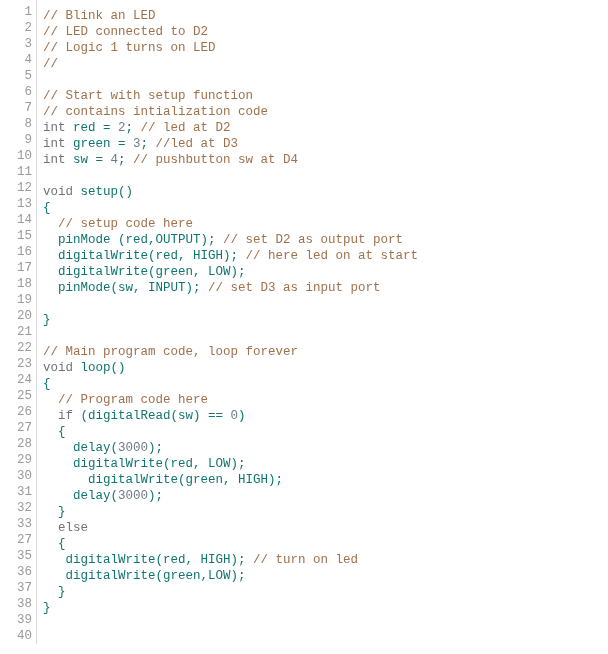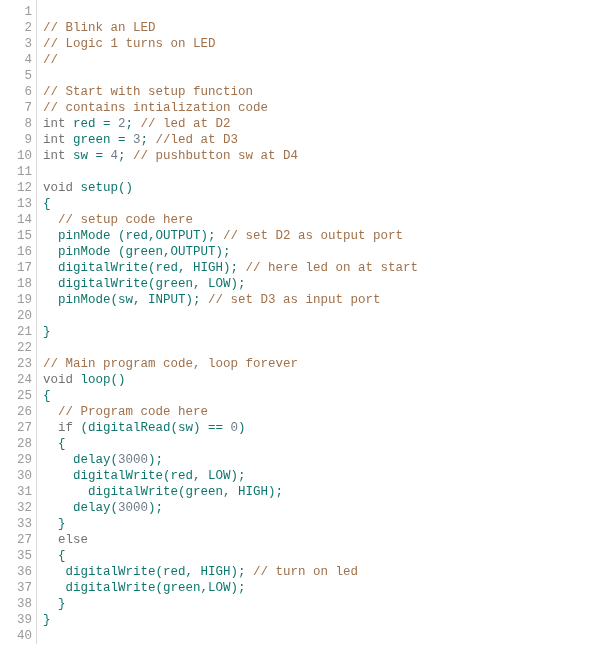--- a/index.html
+++ b/index.html
@@ -42,21 +42,21 @@
     line-height: 16px;
     font-size: 12.5px;
     color: #9a9a9a;
     letter-spacing: 0px;
   }
 
   
   #code {
     flex: 1 1 auto;
     box-sizing: border-box;
-    padding-top: 20px;
+    padding-top: 8px;
     padding-left: 6px;
     overflow: hidden;
   }
   .codeline {
     height: 16px;
     line-height: 16px;
     font-size: 12.5px;
     color: #1a1a1a;
     white-space: pre;
   }
@@ -110,34 +110,34 @@
       <span class="lineno">35</span>
       <span class="lineno">36</span>
       <span class="lineno">37</span>
       <span class="lineno">38</span>
       <span class="lineno">39</span>
       <span class="lineno">40</span>
     </div>
 
   <div id="code">
       <div class="codeline"><span class="t-com">// Blink an LED</span></div>
+      <div class="codeline"><span class="t-com">// LED connected to D2</span></div>
       <div class="codeline"><span class="t-com">// Logic 1 turns on LED</span></div>
       <div class="codeline"><span class="t-com">//</span></div>
       <div class="codeline">&nbsp;</div>
       <div class="codeline"><span class="t-com">// Start with setup function</span></div>
       <div class="codeline"><span class="t-com">// contains intialization code</span></div>
       <div class="codeline"><span class="t-kw">int</span><span class="t-pln"> red = </span><span class="t-num">2</span><span class="t-pln">; </span><span class="t-com">// led at D2</span></div>
       <div class="codeline"><span class="t-kw">int</span><span class="t-pln"> green = </span><span class="t-num">3</span><span class="t-pln">; </span><span class="t-com">//led at D3</span></div>
       <div class="codeline"><span class="t-kw">int</span><span class="t-pln"> sw = </span><span class="t-num">4</span><span class="t-pln">; </span><span class="t-com">// pushbutton sw at D4</span></div>
       <div class="codeline">&nbsp;</div>
       <div class="codeline"><span class="t-kw">void</span><span class="t-pln"> setup()</span></div>
       <div class="codeline"><span class="t-pln">{</span></div>
       <div class="codeline"><span class="t-pln">  </span><span class="t-com">// setup code here</span></div>
       <div class="codeline"><span class="t-pln">  pinMode (red,OUTPUT); </span><span class="t-com">// set D2 as output port</span></div>
-      <div class="codeline"><span class="t-pln">  pinMode (green,OUTPUT);</span></div>
       <div class="codeline"><span class="t-pln">  digitalWrite(red, HIGH); </span><span class="t-com">// here led on at start</span></div>
       <div class="codeline"><span class="t-pln">  digitalWrite(green, LOW);</span></div>
       <div class="codeline"><span class="t-pln">  pinMode(sw, INPUT); </span><span class="t-com">// set D3 as input port</span></div>
       <div class="codeline">&nbsp;</div>
       <div class="codeline"><span class="t-pln">}</span></div>
       <div class="codeline">&nbsp;</div>
       <div class="codeline"><span class="t-com">// Main program code, loop forever</span></div>
       <div class="codeline"><span class="t-kw">void</span><span class="t-pln"> loop()</span></div>
       <div class="codeline"><span class="t-pln">{</span></div>
       <div class="codeline"><span class="t-pln">  </span><span class="t-com">// Program code here</span></div>

